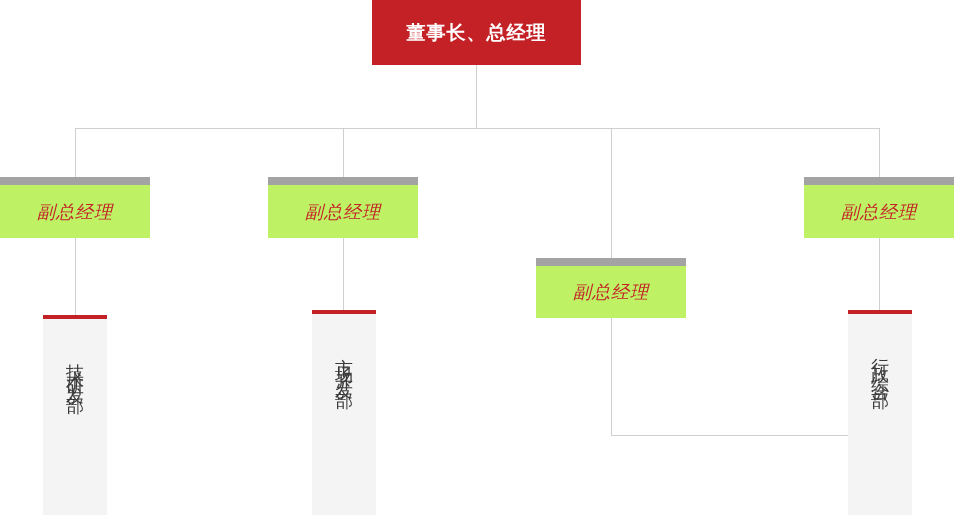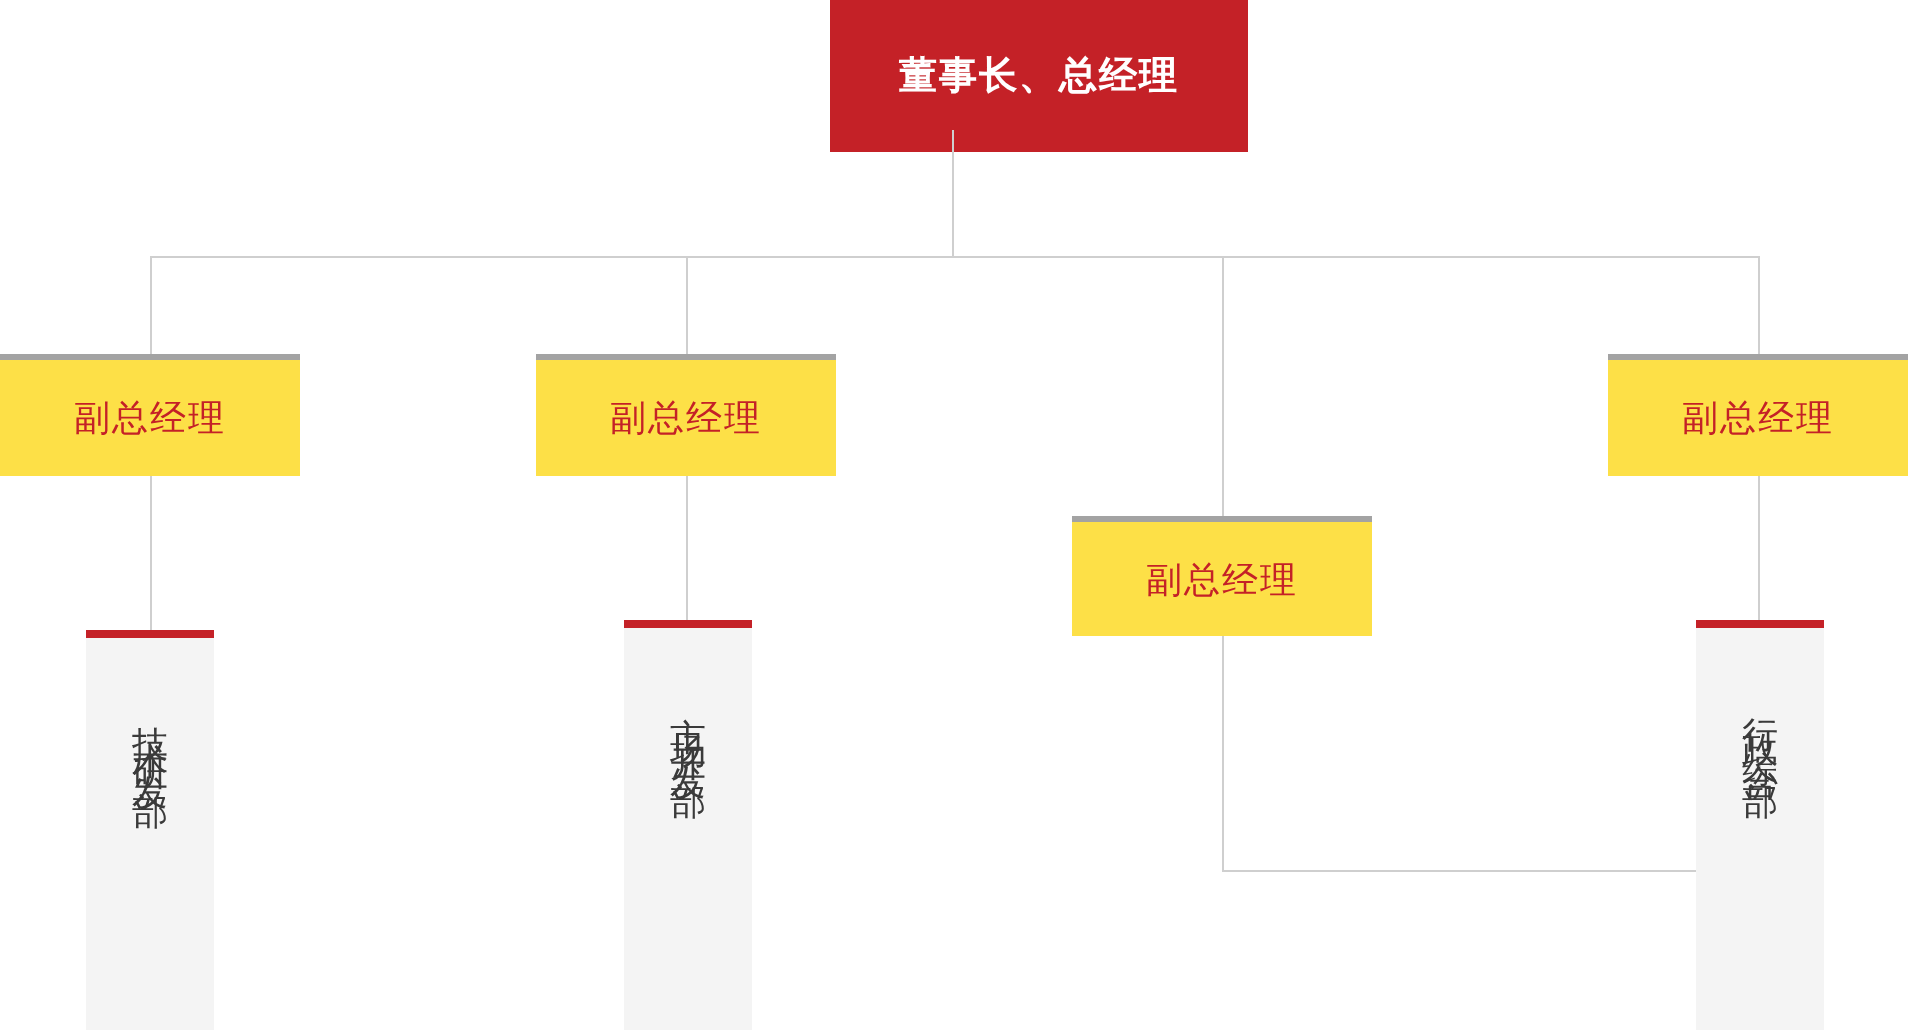--- a/index.html
+++ b/index.html
@@ -42,25 +42,26 @@
 
   .node-root {
     background: #c42127;
     color: #ffffff;
     font-size: 19px;
     font-weight: bold;
     letter-spacing: 1px;
   }
 
   .node-mid {
-    background: #fde047;
-    border-top: 3px solid #a3a3a3;
+    background: #bef264;
+    border-top: 8px solid #a3a3a3;
     color: #c42127;
     font-size: 18px;
     letter-spacing: 1px;
+    font-style: italic;
   }
 
   .node-dept {
     background: #f4f4f4;
     border-top: 4px solid #c42127;
     color: #3a3a3a;
     font-size: 18px;
     align-items: flex-start;
     justify-content: center;
     padding-top: 30px;
@@ -70,21 +71,21 @@
     text-orientation: upright;
     letter-spacing: 8px;
     line-height: 1;
   }
 </style>
 </head>
 <body>
 
 <div id="org-chart">
 
-  <div class="node node-root" style="left:372px; top:0px; width:209px; height:76px;margin-left:43px;">
+  <div class="node node-root" style="left:372px; top:0px; width:209px; height:65px;">
     <span>董事长、总经理</span>
   </div>
 
   <div class="conn-v" style="left:476px; top:65px; height:63px;"></div>
 
   <div class="conn-h" style="left:75px; top:128px; width:804px;"></div>
 
   <div class="conn-v" style="left:75px; top:128px; height:49px;"></div>
   <div class="conn-v" style="left:343px; top:128px; height:49px;"></div>
   <div class="conn-v" style="left:611px; top:128px; height:130px;"></div>

